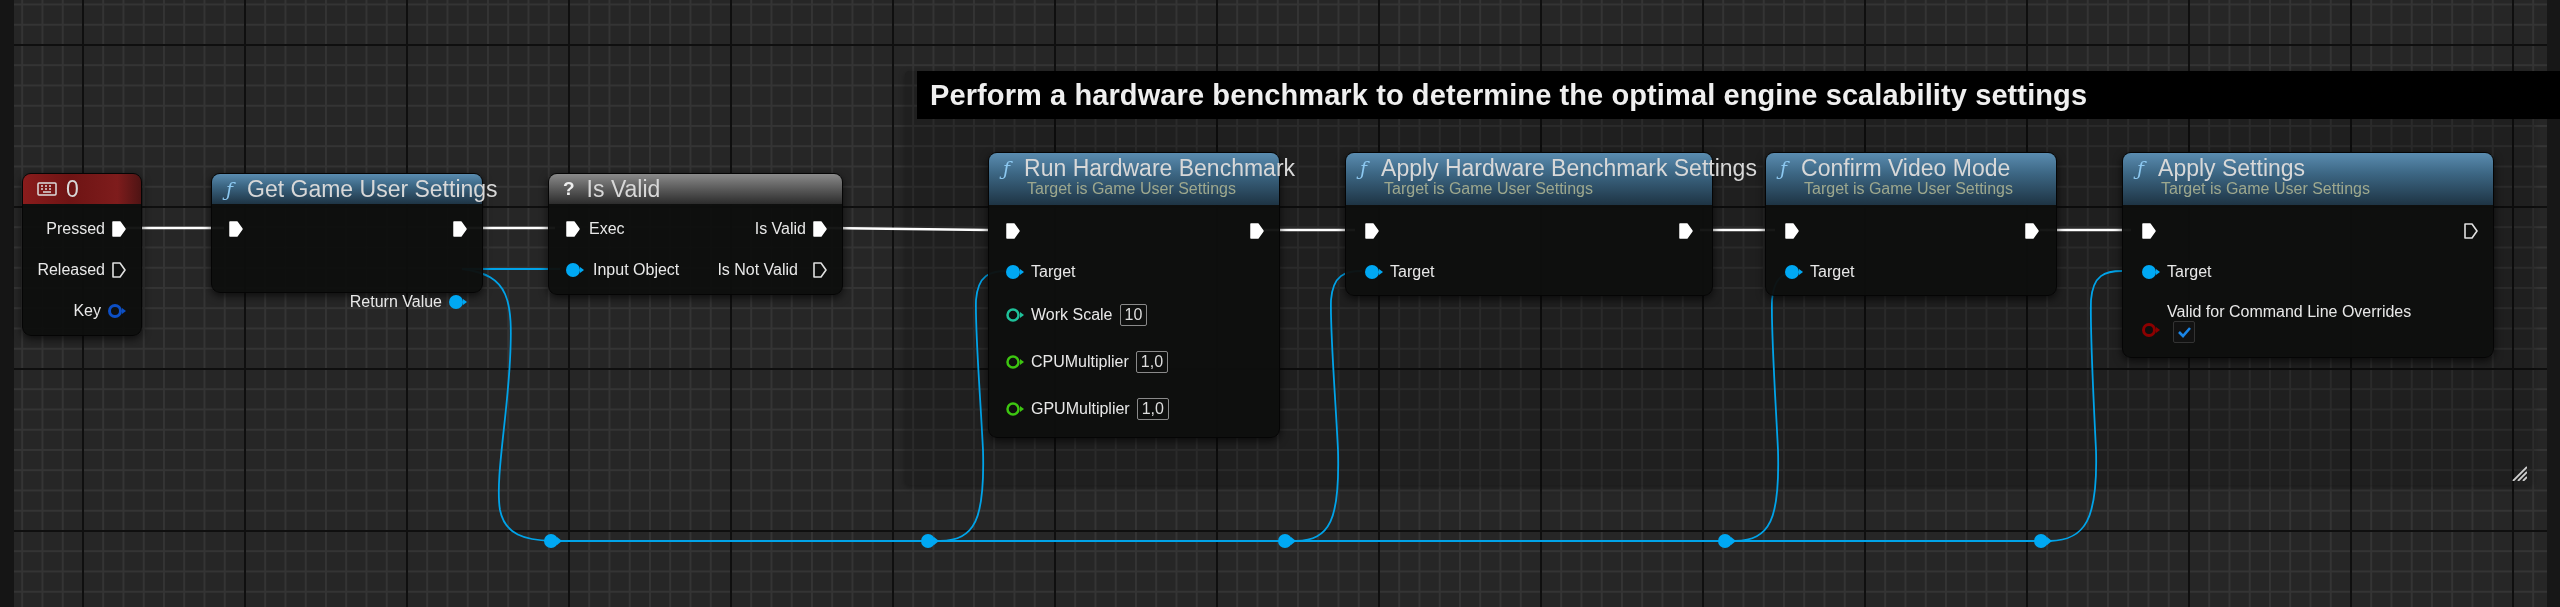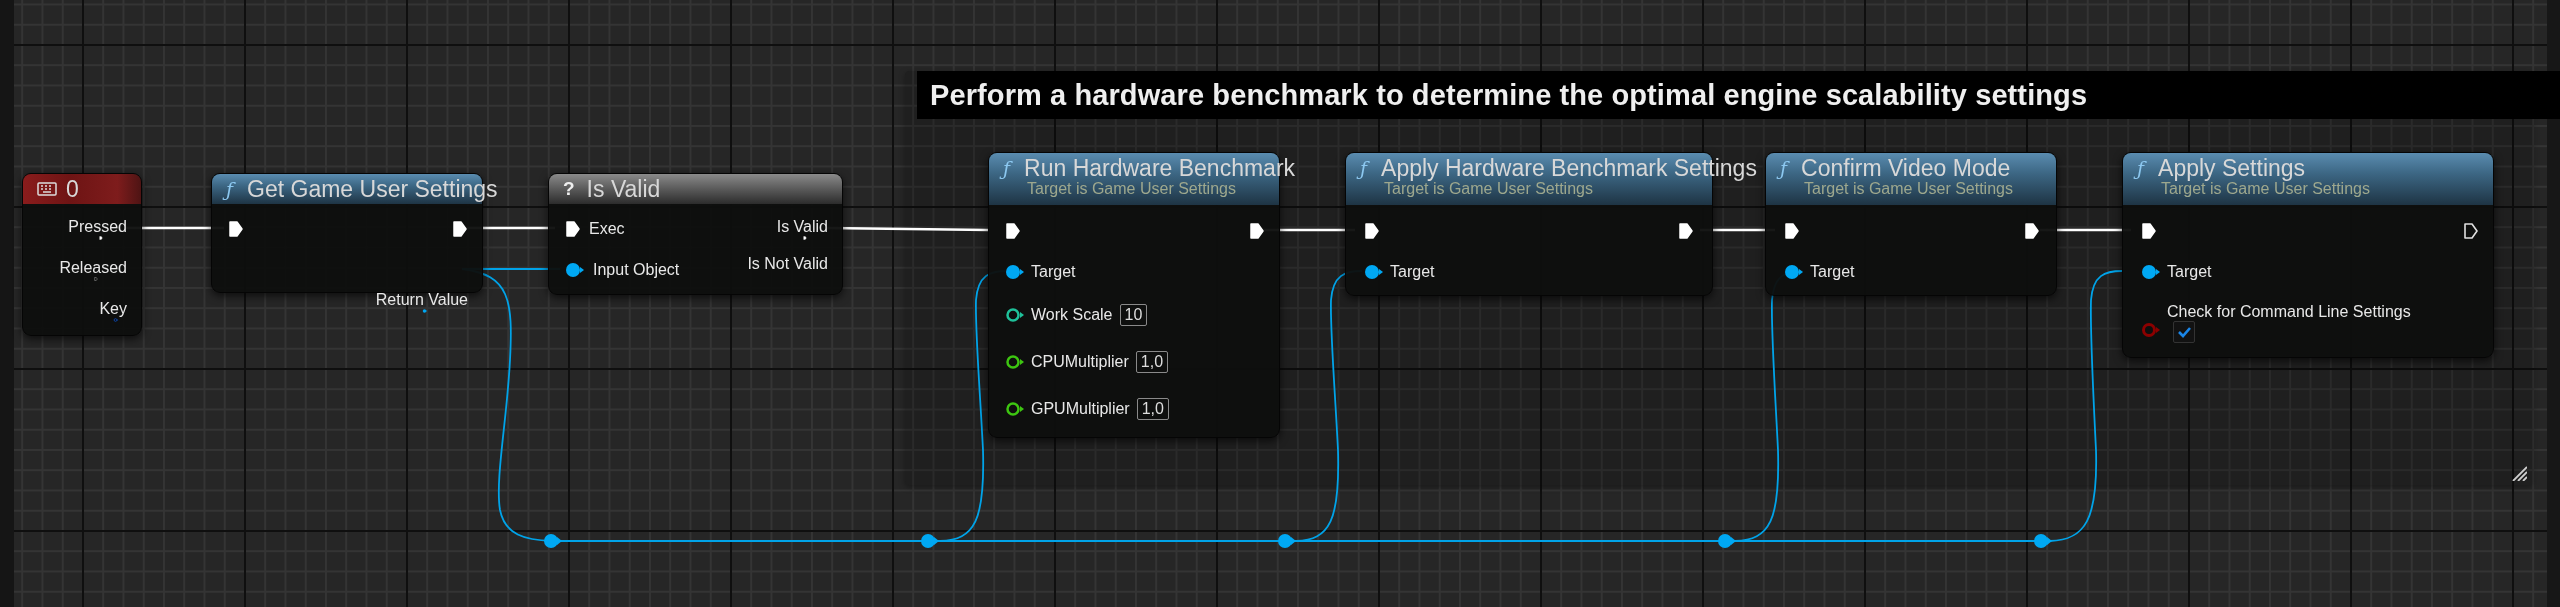--- a/index.html
+++ b/index.html
@@ -51,21 +51,21 @@
   .hdr-blue.tall { height:52px; }
   .hdr-red { background:linear-gradient(to right, #8a1c1c 0%, #6e1414 40%, #7e1c1c 80%, #4e1414 100%); }
   .hdr-gray { background:linear-gradient(to bottom, #8a8a8a 0%, #5a5a5a 50%, #2c2c2c 100%); }
   .hdr-title { font-size:23px; font-weight:normal; color:#d8d8d8; line-height:30px; white-space:nowrap; }
   .hdr-sub { position:absolute; left:66px; top:27px; font-size:16px; color:#9ea88e; white-space:nowrap; }
   .fn-icon { font-family:"DejaVu Serif", serif; font-style:italic; color:#8cc8f0; font-size:19px; line-height:30px; margin-right:14px; }
   .q-icon { font-weight:bold; color:#eee; font-size:19px; line-height:30px; margin-right:12px; }
   .kb-icon { margin-top:8px; margin-right:9px; }
 
   .pin-row { position:absolute; height:22px; display:flex; align-items:center; font-size:16px; color:#e8e8e8; white-space:nowrap; }
-  .pin-row.right { justify-content:flex-end;flex-direction:column; }
+  .pin-row.right { justify-content:flex-end; }
   .val-box {
     display:inline-block; border:1.5px solid #8a8a8a; border-radius:2px;
     padding:0 4px; margin-left:7px; font-size:16px; line-height:20px; color:#ddd;
   }
   .checkbox {
     position:absolute; width:20px; height:20px; border:1px solid #333; background:#121212; border-radius:2px;
   }
   svg.wires { position:absolute; left:0; top:0; }
 </style>
 </head>
@@ -308,21 +308,21 @@
       <path d="M2 2 H9 L14 9 L9 16 H2 Z" fill="none" stroke="#e0e0e0" stroke-width="1.6" stroke-linejoin="round"></path>
     </svg>
   <div class="pin-row" style="left:18px; top:108px;">
     <svg width="20" height="16" viewBox="0 0 20 16" style="margin-right:6px">
         <circle cx="8" cy="8" r="7" fill="#00a8f3"></circle>
         <path d="M15 5 L19 8 L15 11 Z" fill="#00a8f3"></path>
       </svg>
     <span>Target</span>
   </div>
   <div class="pin-row" style="left:44px; top:148px;">
-    <span>Check for Command Line Settings</span>
+    <span>Valid for Command Line Overrides</span>
   </div>
   <svg width="20" height="16" viewBox="0 0 20 16" style="position:absolute; left:18px; top:169px;">
       <circle cx="8" cy="8" r="5.5" fill="none" stroke="#8c0000" stroke-width="3"></circle>
       <path d="M15 5 L19 8 L15 11 Z" fill="#8c0000"></path>
     </svg>
   <div class="checkbox" style="left:50px; top:168px;">
     <svg width="20" height="20" viewBox="0 0 20 20">
         <path d="M5 10 L9 14 L16 6" fill="none" stroke="#1a86e8" stroke-width="2.6"></path>
       </svg>
   </div>

